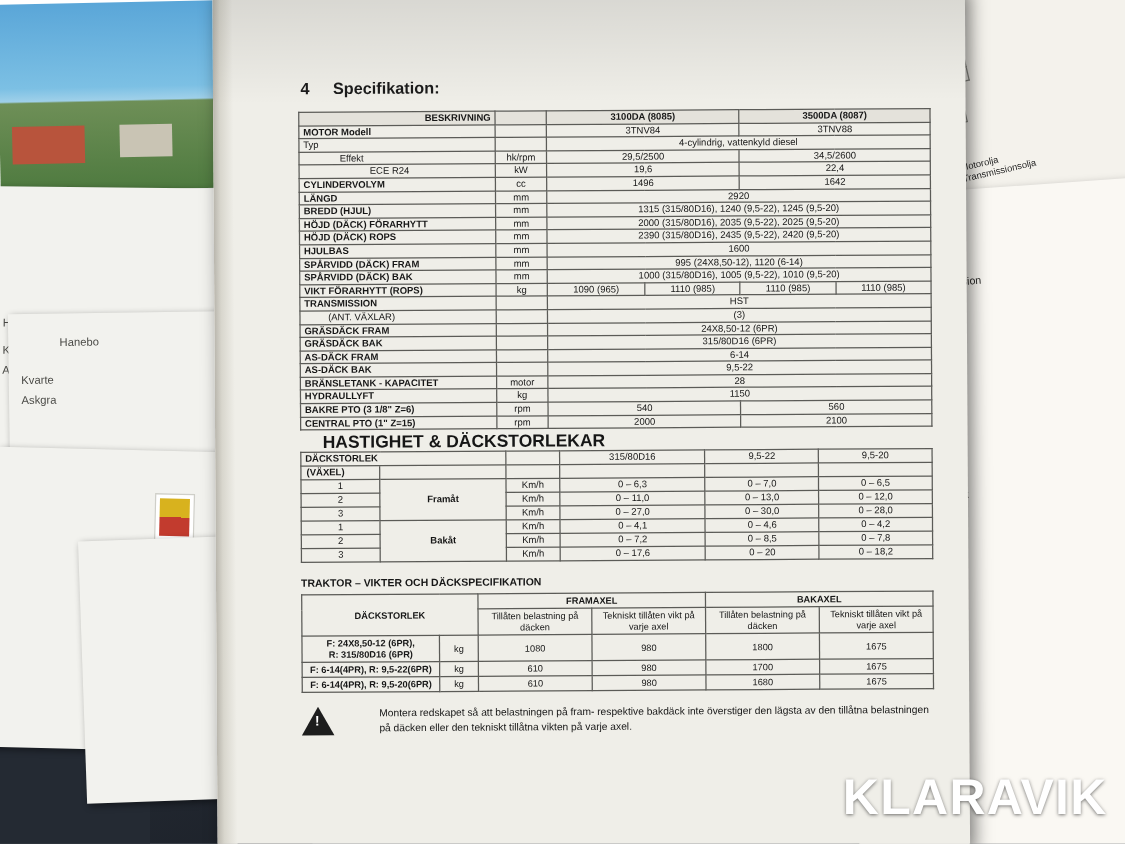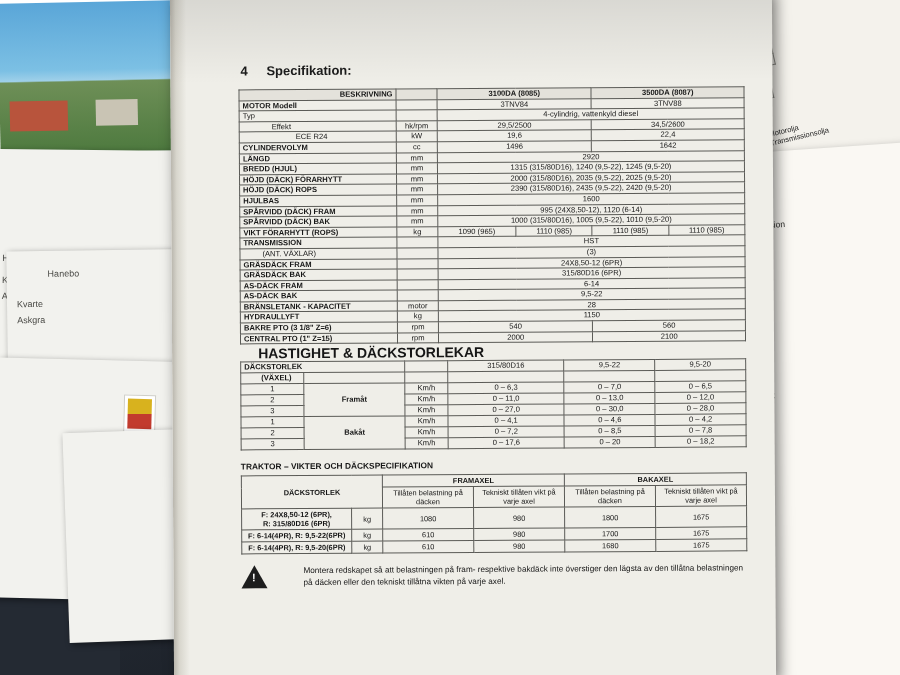--- a/index.html
+++ b/index.html
@@ -380,21 +380,21 @@
         <tbody>
             <tr>
           <td rowspan="2" colspan="2" style="width:150px;text-align:left;font-weight:bold;vertical-align:top;">DÄCKSTORLEK</td>
           <td rowspan="2" style="width:36px;">&nbsp;</td>
           <td rowspan="2">315/80D16</td>
           <td rowspan="2">9,5-22</td>
           <td rowspan="2">9,5-20</td>
         </tr>
         <tr></tr>
         <tr>
-          <td style="text-align:left;padding-left:20px;font-weight:bold;">(VÄXEL)</td>
+          <td style="text-align:left;padding-left:4px;font-weight:bold;">(VÄXEL)</td>
           <td>&nbsp;</td>
               <td>&nbsp;</td>
               <td>&nbsp;</td>
               <td>&nbsp;</td>
               <td>&nbsp;</td>
         </tr>
 
         <tr>
           <td style="width:56px;">1</td>
           <td rowspan="3" style="width:94px;font-weight:bold;">Framåt</td>
@@ -486,14 +486,15 @@
         </table>
 
       <div class="warn">
         <div class="warn-tri"></div>
         <div class="warn-txt">Montera redskapet så att belastningen på fram- respektive bakdäck inte överstiger den lägsta av den tillåtna belastningen på däcken eller den tekniskt tillåtna vikten på varje axel.</div>
       </div>
 
     </div>
   </div>
 
+  <div class="wm">KLARAVIK</div>
 
 </div>
 
 </body></html>

